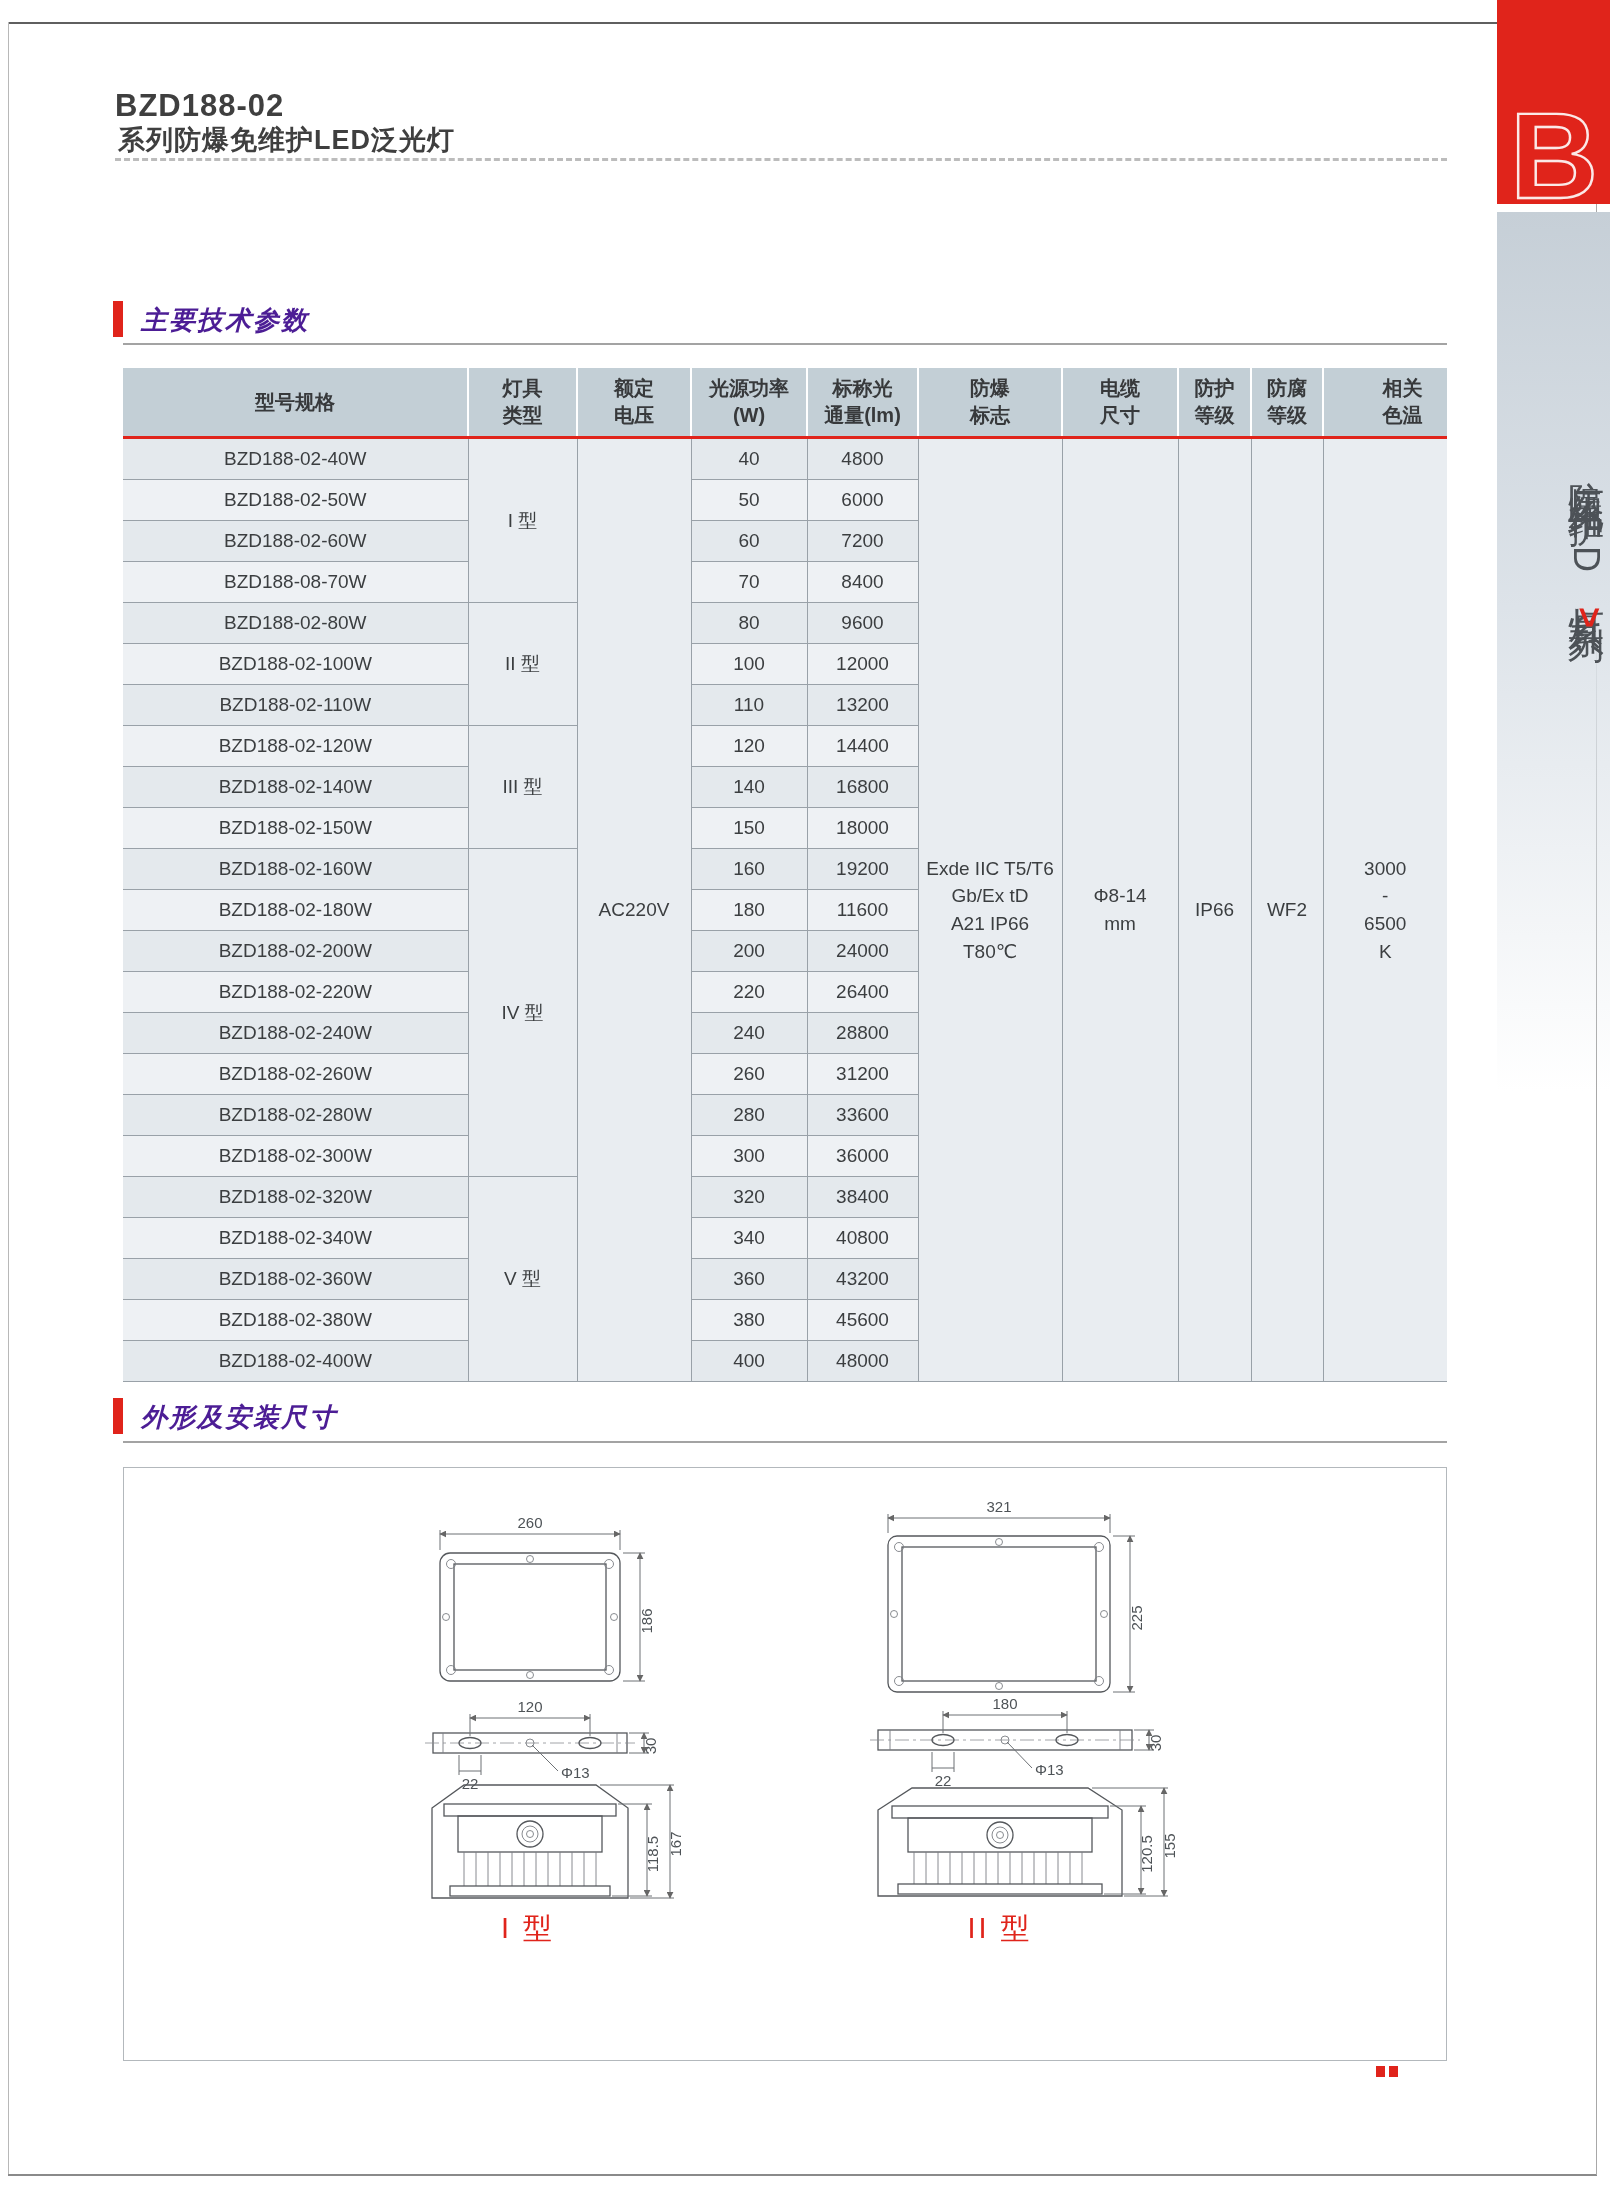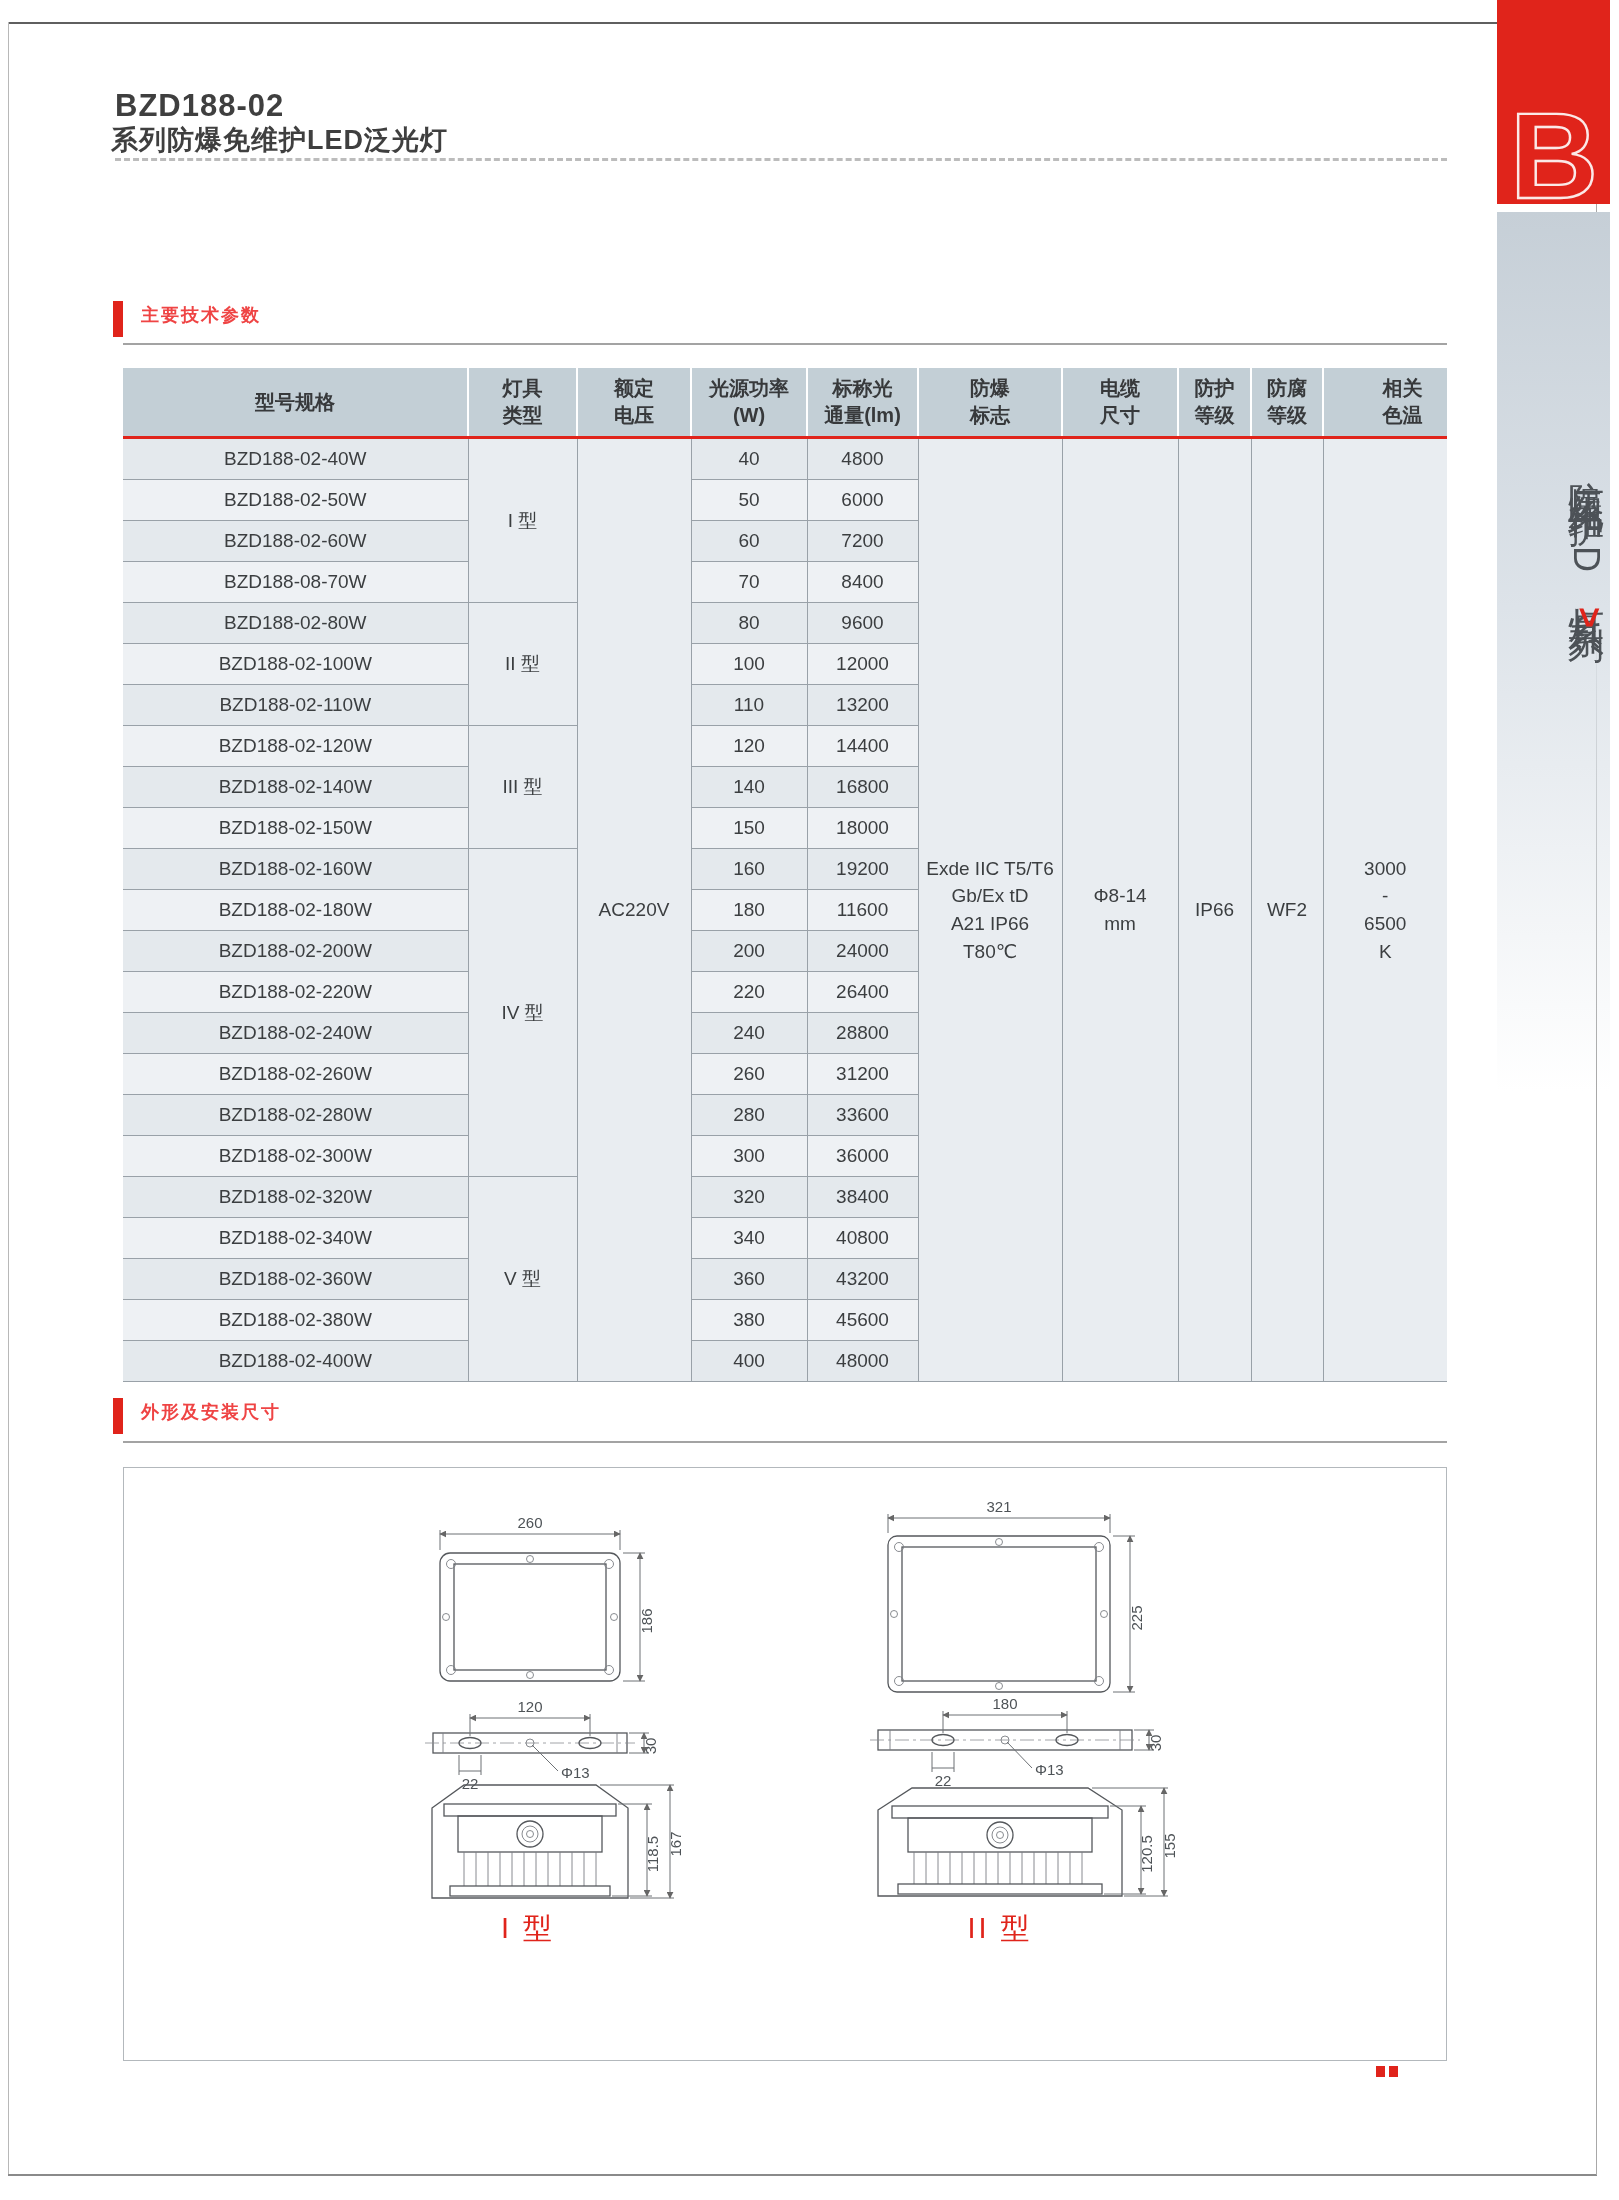--- a/index.html
+++ b/index.html
@@ -15,26 +15,26 @@
   
   .side-grad{position:absolute;left:1497px;top:212px;width:113px;height:880px;
     background:linear-gradient(180deg,#c6cfd7 0%,#dde3e9 45%,rgba(255,255,255,0) 100%);}
   .side-text{position:absolute;left:1497px;top:234px;width:113px;height:620px;
     writing-mode:vertical-rl;text-align:start;display:flex;justify-content:center;
     font-size:36px;letter-spacing:7px;color:#4d5257;font-weight:500;}
   .side-arrow{color:#e0241b;font-weight:bold;}
 
   
   .title1{position:absolute;left:115px;top:88px;font-size:31px;font-weight:bold;color:#3f3f3f;letter-spacing:1px;}
-  .title2{position:absolute;left:111px;top:122px;font-size:27px;font-weight:bold;color:#3f3f3f;letter-spacing:1px;}
+  .title2{position:absolute;left:118px;top:122px;font-size:27px;font-weight:bold;color:#3f3f3f;letter-spacing:1px;}
   .dashed{position:absolute;left:115px;top:158px;width:1332px;height:0;border-top:3px dashed #bcbcbc;}
 
   
   .sec-bar{position:absolute;width:10px;height:36px;background:#e0241b;}
-  .sec-title{position:absolute;font-size:18px;font-weight:bold;color:#ef4444;letter-spacing:2px;}
+  .sec-title{position:absolute;font-size:26px;font-weight:bold;color:#4c1d95;letter-spacing:2px;font-style:italic;}
   .sec-line{position:absolute;height:2px;background:#a3a3a3;width:1324px;left:123px;}
 
   
   .spec-table{position:absolute;left:123px;top:368px;width:1324px;border-collapse:collapse;table-layout:fixed;}
   .spec-table th{background:#c3cfd6;font-size:20px;font-weight:bold;color:#37393b;
     height:66px;text-align:center;vertical-align:middle;white-space:pre-line;line-height:1.35;
     border-left:2px solid #fff;border-right:2px solid #fff;}
   .spec-table th:first-child{border-left:none;}
   .spec-table th:last-child{border-right:none;padding-left:35px;}
   .spec-table thead tr{border-bottom:3px solid #e0241b;}

